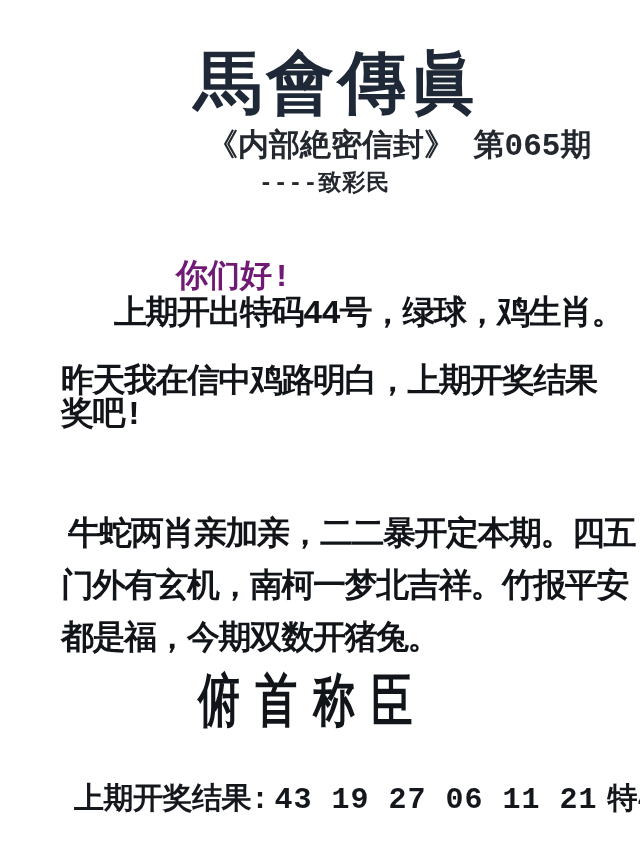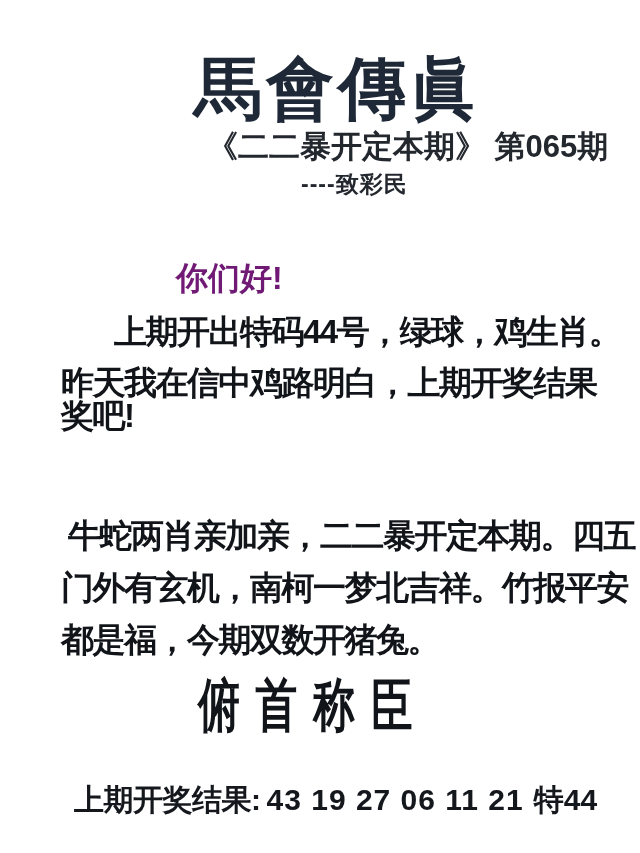--- a/index.html
+++ b/index.html
@@ -6,21 +6,21 @@
     margin: 0;
     padding: 0;
     background: #ffffff;
   }
   .sheet {
     position: relative;
     width: 640px;
     height: 853px;
     background: #ffffff;
     overflow: hidden;
-    font-family: Liberation Sans, sans-serif;
+    font-family: Liberation Mono, monospace;
     color: #14171c;
   }
   .line {
     position: absolute;
     white-space: nowrap;
     line-height: 1;
   }
   .masthead-title {
     left: 194px;
     top: 54px;
@@ -36,21 +36,20 @@
     font-weight: bold;
     color: #23272e;
   }
   .dedication {
     left: 259px;
     top: 173px;
     font-size: 23px;
     font-weight: bold;
     color: #23272e;
     letter-spacing: 1px;
-    margin-left: 42px;
   }
   .salutation {
     left: 87px;
     top: 220px;
     font-size: 29px;
     font-weight: bold;
     color: #15181d;
   }
   .greeting {
     left: 176px;
@@ -58,21 +57,21 @@
     font-size: 32px;
     font-weight: bold;
     color: #701a75;
   }
   .body-line {
     font-size: 33px;
     font-weight: bold;
     letter-spacing: -1.5px;
     color: #111418;
   }
-  .p1-l1 { left: 114px; top: 315px; }
+  .p1-l1 { left: 114px; top: 298px; }
   .p1-l2 { left: 61px;  top: 366px; }
   .p1-l3 { left: 61px;  top: 399px; }
   .p2-l1 { left: 137px; top: 467px; }
   .p2-l2 { left: 68px;  top: 519px; }
   .p2-l3 { left: 61px;  top: 571px; }
   .p2-l4 { left: 61px;  top: 623px; }
   .slogan {
     left: 198px;
     top: 676px;
     font-size: 58px;
@@ -93,21 +92,21 @@
   .result-numbers { margin-left: 6px; letter-spacing: 1px; }
   .result-special { margin-left: 10px; letter-spacing: 0; }
 </style>
 </head>
 <body>
 
 <div class="sheet">
 
   <div class="line masthead-title">馬會傳眞</div>
 
-  <div class="line issue-line">《二二暴开定本期》 第065期</div>
+  <div class="line issue-line">《内部絶密信封》 第065期</div>
 
   <div class="line dedication">----致彩民</div>
 
 
   <div class="line greeting">你们好!</div>
 
   <div class="line body-line p1-l1">上期开出特码44号，绿球，鸡生肖。</div>
 
   <div class="line body-line p1-l2">昨天我在信中鸡路明白，上期开奖结果</div>
 

